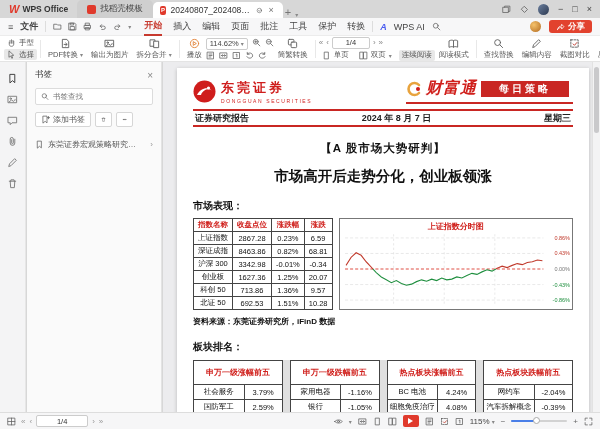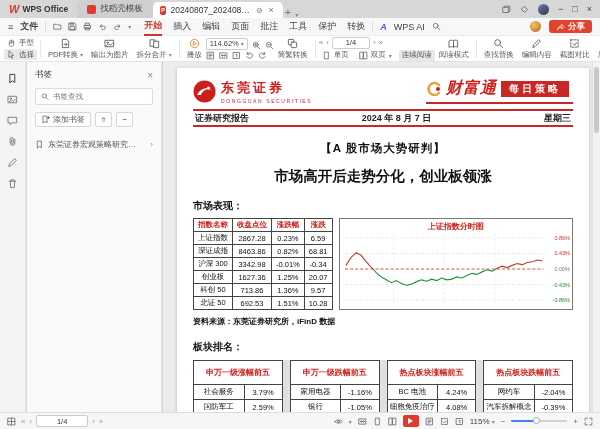--- a/index.html
+++ b/index.html
@@ -37,21 +37,21 @@
   .sharebtn svg{stroke:#fff}
   
   .toolbar{position:absolute;top:36px;left:0;right:0;height:26px;background:#fff;border-bottom:1px solid #e4e4e4;display:flex;align-items:center;padding:0 4px;font-size:7.5px;color:#555;white-space:nowrap;overflow:hidden}
   .tbtn{display:flex;flex-direction:column;align-items:center;justify-content:center;gap:1px;padding:0 4px}
   .stack{display:flex;flex-direction:column;gap:1px;justify-content:center}
   .mini{display:flex;align-items:center;gap:3px;height:11px;padding:0 3px;border-radius:2px}
   .mini.on{background:#e8e8e8}
   .vsep{width:1px;height:18px;background:#e8e8e8;margin:0 3px;flex:0 0 auto}
   .zoombox{display:flex;align-items:center;gap:2px;border:1px solid #ccc;border-radius:2px;height:12px;padding:0 3px;font-size:7.5px;color:#444}
   .caret{font-size:6px;color:#888}
-  .ictrow{display:flex;gap:4px;align-items:flex-end}
+  .ictrow{display:flex;gap:4px;align-items:flex-start}
   .pagenav{display:flex;align-items:center;gap:3px;color:#888;font-size:8px}
   .pageinput{width:38px;height:12px;border:1px solid #ccc;border-radius:2px;background:#fff;text-align:center;font-size:7.5px;color:#333;font-family:inherit}
   
   .iconstrip{position:absolute;top:62px;bottom:17px;left:0;width:26px;background:#f4f4f5;border-right:1px solid #e6e6e6;display:flex;flex-direction:column;align-items:center;padding-top:11px;gap:10px}
   .iconstrip .i{stroke:#787878}
   .iconstrip .on .i{stroke:#333}
   .panel{position:absolute;top:62px;bottom:17px;left:27px;width:135px;background:#fafafa;border-right:1px solid #e3e3e3;padding:7px 8px;font-size:8px;color:#555}
   .phead{display:flex;align-items:center;justify-content:space-between;color:#333;font-size:8.5px}
   .pclose{color:#888;font-size:10px}
   .psearch{margin-top:7px;display:flex;align-items:center;gap:4px;height:17px;border:1px solid #dcdcdc;border-radius:2px;background:#fff;padding:0 5px}
@@ -67,21 +67,21 @@
   .vthumb{position:absolute;top:5px;left:1px;width:5px;height:66px;border-radius:3px;background:#c9c9cb}
   .page{position:absolute;left:14px;right:11px;top:6px;height:560px;background:#fff;box-shadow:0 1px 4px rgba(0,0,0,.22);padding:10px 16px 0;color:#111}
   
   .brandrow{display:flex;justify-content:space-between;align-items:center}
   .brand{display:flex;gap:5px;align-items:center}
   .brandtxt{display:flex;flex-direction:column;gap:1px}
   .brandname{color:#cf1d1c;font-weight:bold;font-size:13px;letter-spacing:3px;font-family:"Liberation Serif","DejaVu Serif",serif}
   .branden{color:#cf1d1c;font-size:5px;letter-spacing:1.6px}
   .product{display:flex;align-items:center;gap:4px;border-bottom:2px solid #c92723;padding:0 4px 3px 0}
   .productname{color:#d0201c;font-weight:bold;font-style:italic;font-size:16px;letter-spacing:1px;font-family:"Liberation Serif","DejaVu Serif",serif}
-  .producttag{background:#c92723;color:#fff;font-weight:bold;font-size:10px;padding:1px 8px;letter-spacing:3px}
+  .producttag{background:#c92723;color:#fff;font-weight:bold;font-size:10px;padding:1px 18px;letter-spacing:3px}
   .inforow{margin-top:5px;border-top:2px solid #c92723;border-bottom:2px solid #c92723;height:18px;display:flex;align-items:center;justify-content:space-between;font-weight:bold;font-size:9px;color:#222;padding:0 2px}
   .doctitle{text-align:center;font-weight:bold;font-size:11.5px;margin-top:14px;letter-spacing:1px}
   .docsub{text-align:center;font-weight:bold;font-size:14.5px;margin-top:11px;font-family:"Liberation Serif","DejaVu Serif",serif}
   .seclabel{font-weight:bold;font-size:10px;margin-top:13px}
   .marketrow{display:flex;gap:6px;margin-top:5px;align-items:stretch}
   table{border-collapse:collapse}
   .mtable{font-size:7.5px;color:#111;flex:0 0 auto}
   .mtable th,.mtable td{border:0.7px solid #444;text-align:center;padding:1px 4px;height:12px;font-weight:normal}
   .mtable th{color:#d0201c;font-weight:bold}
   .chartbox{flex:1;border:0.7px solid #777;position:relative;overflow:hidden}

